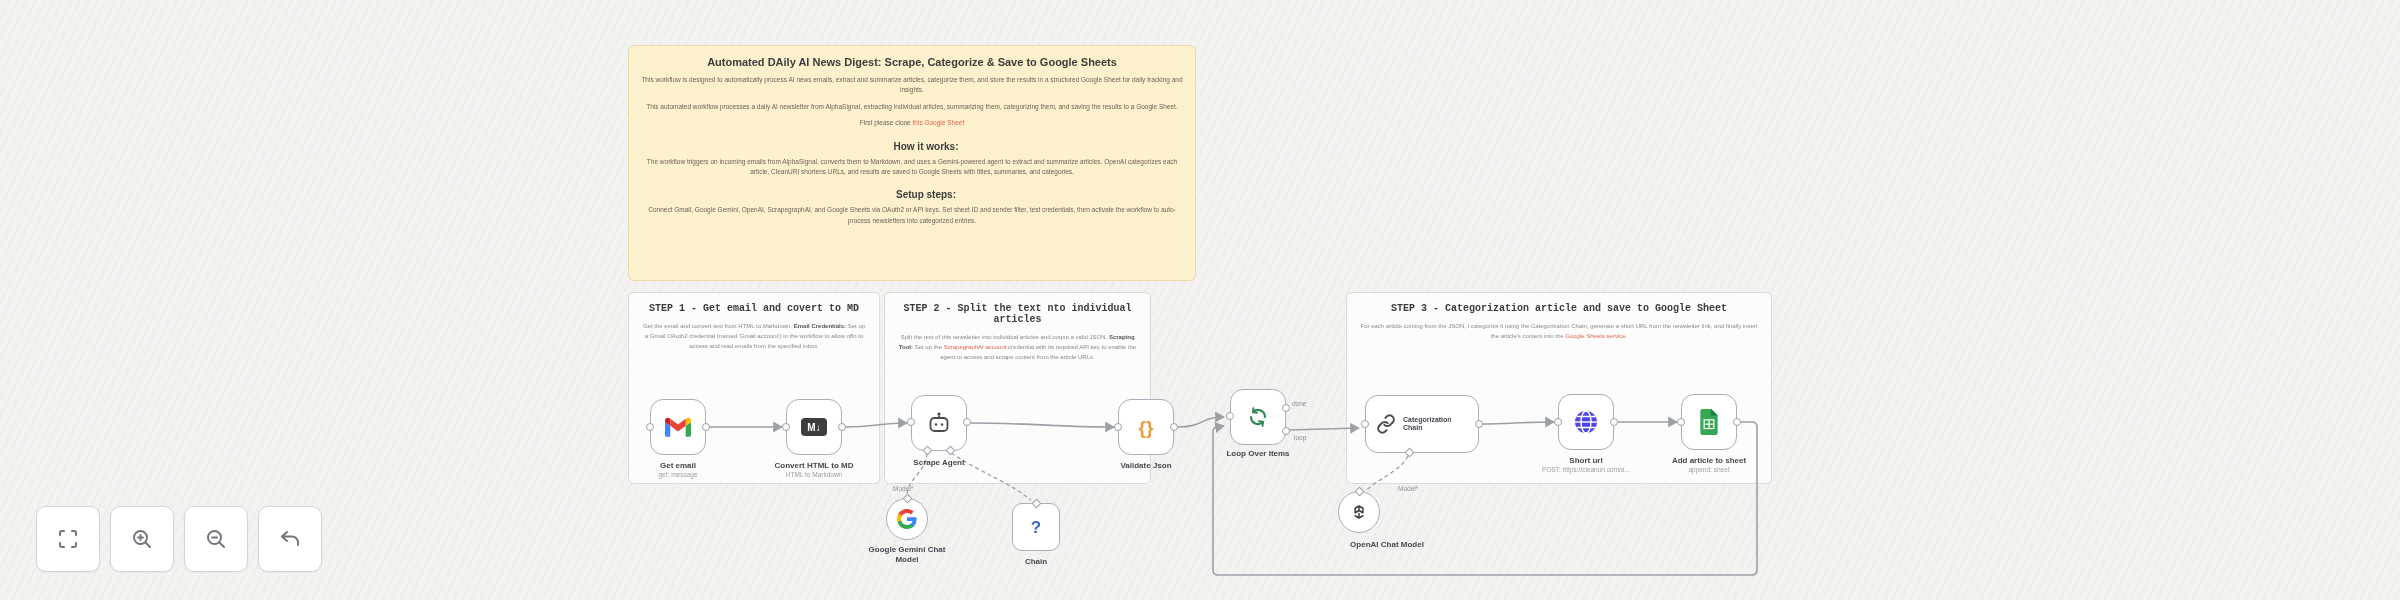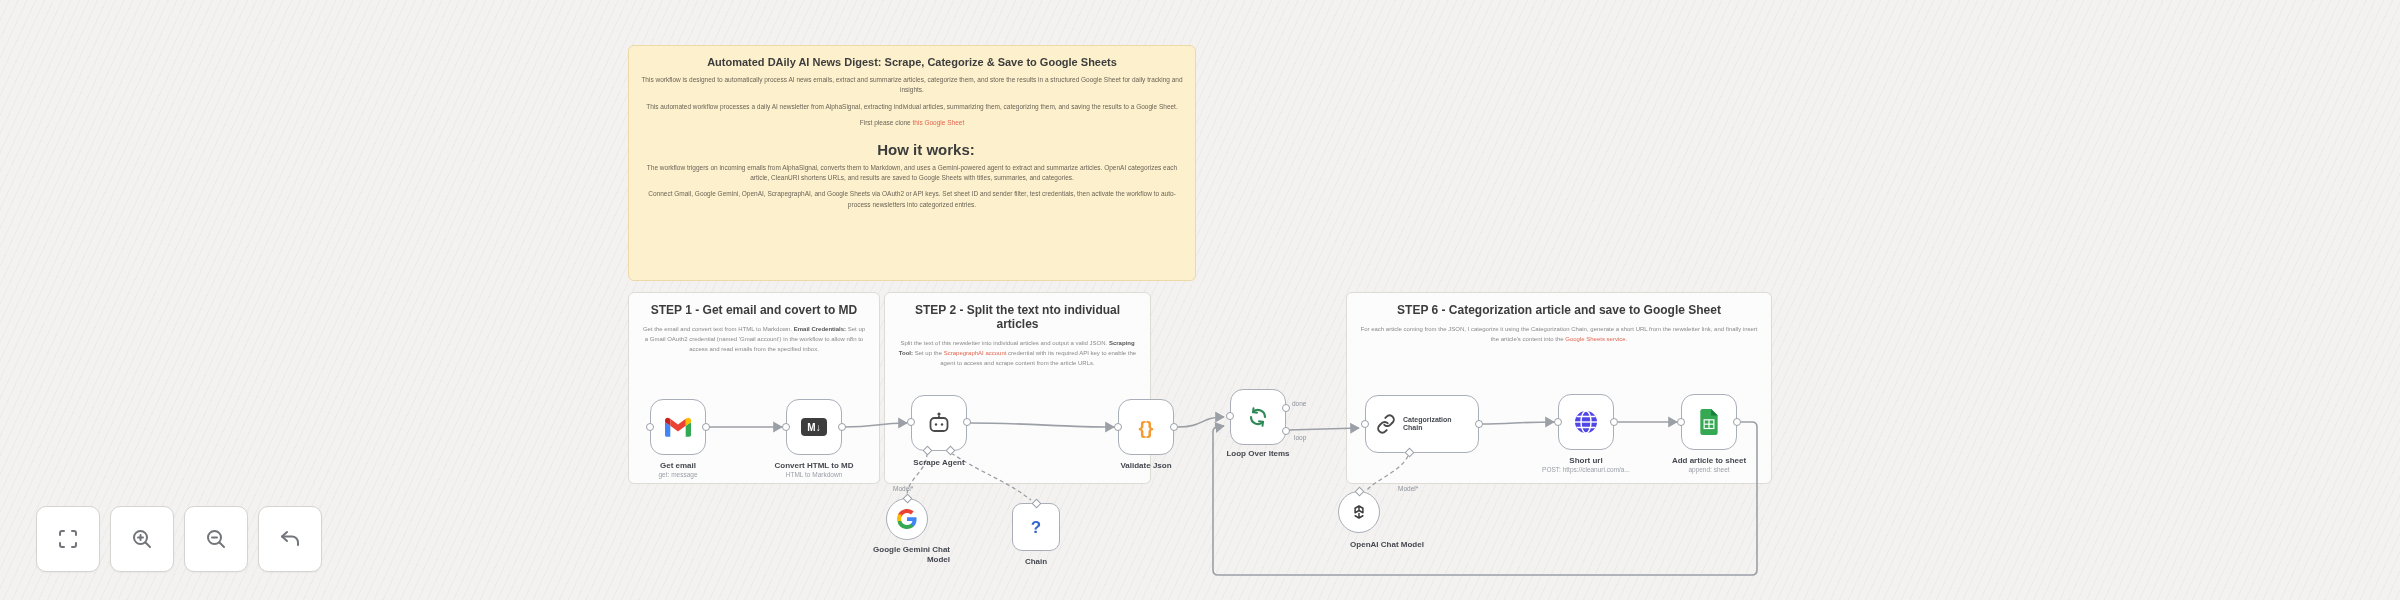--- a/index.html
+++ b/index.html
@@ -15,22 +15,22 @@
       #f3f2f0;
   }
   
   .sticky{
     position:absolute;border-radius:6px;box-sizing:border-box;
     padding:10px 12px;z-index:1;text-align:center;
   }
   .sticky.yellow{background:#fdf1cd;border:1px solid #ecd9a6;}
   .sticky.white{background:rgba(255,255,255,0.78);border:1px solid #dddbd6;}
   .sticky h1{font-size:11px;margin:0 0 7px 0;color:#3c3c3c;}
-  .sticky h2{font-size:15px;margin:12px 0 5px 0;color:#3c3c3c;padding-left:28px;}
-  .sticky h3{font-size:12px;margin:0 0 8px 0;color:#3c3c3c;}
+  .sticky h2{font-size:10px;margin:12px 0 5px 0;color:#3c3c3c;padding-left:28px;}
+  .sticky h3{font-size:10px;margin:0 0 8px 0;color:#3c3c3c;font-family:Liberation Mono, monospace;}
   .sticky p{font-size:6.5px;line-height:1.6;color:#6b6357;margin:0 0 6px 0;}
   .sticky.white p{font-size:6px;color:#8a8a8a;line-height:1.65;}
   .sticky .lnk{color:#e0654f;}
   .sticky b{color:#555;}
   
   .node{
     position:absolute;width:56px;height:56px;background:#fff;
     border:1.6px solid #a9aeb8;border-radius:13px;z-index:3;
     display:flex;align-items:center;justify-content:center;box-sizing:border-box;
   }
@@ -38,21 +38,21 @@
   .node.small{width:48px;height:48px;border-radius:10px;}
   .circle-node{
     position:absolute;width:42px;height:42px;background:#fff;
     border:1.6px solid #a9aeb8;border-radius:50%;z-index:3;
     display:flex;align-items:center;justify-content:center;box-sizing:border-box;
   }
   .node-label{
     position:absolute;z-index:3;font-size:8px;font-weight:bold;color:#44484f;
     text-align:center;transform:translateX(-50%);white-space:nowrap;
   }
-  .node-label.wrap{white-space:normal;width:86px;line-height:1.25;text-align:right;}
+  .node-label.wrap{white-space:normal;width:86px;line-height:1.25;}
   .node-sub{
     position:absolute;z-index:3;font-size:6.5px;color:#9aa0a8;
     text-align:center;transform:translateX(-50%);white-space:nowrap;
   }
   .inner-title{font-size:7px;font-weight:bold;color:#44484f;line-height:1.2;width:62px;}
   .port{
     position:absolute;width:8px;height:8px;background:#fff;border:1.5px solid #9aa0a8;
     border-radius:50%;z-index:4;box-sizing:border-box;
   }
   .diamond{
@@ -85,33 +85,34 @@
 
 <div id="canvas">
 
   <div class="sticky yellow" style="left:628px;top:45px;width:568px;height:236px;">
     <h1>Automated DAily AI News Digest: Scrape, Categorize &amp; Save to Google Sheets</h1>
     <p>This workflow is designed to automatically process AI news emails, extract and summarize articles, categorize them, and store the results in a structured Google Sheet for daily tracking and insights.</p>
     <p>This automated workflow processes a daily AI newsletter from AlphaSignal, extracting individual articles, summarizing them, categorizing them, and saving the results to a Google Sheet.</p>
     <p><span>First please clone </span><span class="lnk">this Google Sheet</span></p>
     <h2>How it works:</h2>
     <p>The workflow triggers on incoming emails from AlphaSignal, converts them to Markdown, and uses a Gemini-powered agent to extract and summarize articles. OpenAI categorizes each article, CleanURI shortens URLs, and results are saved to Google Sheets with titles, summaries, and categories.</p>
+    <h2>Setup steps:</h2>
     <p>Connect Gmail, Google Gemini, OpenAI, ScrapegraphAI, and Google Sheets via OAuth2 or API keys. Set sheet ID and sender filter, test credentials, then activate the workflow to auto-process newsletters into categorized entries.</p>
   </div>
 
   <div class="sticky white" style="left:628px;top:292px;width:252px;height:192px;">
     <h3>STEP 1 - Get email and covert to MD</h3>
     <p><span>Get the email and convert text from HTML to Markdown. </span><b>Email Credentials:</b><span> Set up a Gmail OAuth2 credential (named 'Gmail account') in the workflow to allow n8n to access and read emails from the specified inbox.</span></p>
   </div>
   <div class="sticky white" style="left:884px;top:292px;width:267px;height:192px;">
     <h3>STEP 2 - Split the text nto individual articles</h3>
     <p><span>Split the text of this newsletter into individual articles and output a valid JSON. </span><b>Scraping Tool:</b><span> Set up the </span><span class="lnk">ScrapegraphAI account</span><span> credential with its required API key to enable the agent to access and scrape content from the article URLs.</span></p>
   </div>
   <div class="sticky white" style="left:1346px;top:292px;width:426px;height:192px;">
-    <h3>STEP 6 - Categorization article and save to Google Sheet</h3>
+    <h3>STEP 3 - Categorization article and save to Google Sheet</h3>
     <p><span>For each article coming from the JSON, I categorize it using the Categorization Chain, generate a short URL from the newsletter link, and finally insert the article's content into the </span><span class="lnk">Google Sheets service</span><span>.</span></p>
   </div>
 
   <svg id="wires" width="2400" height="600">
     <defs>
       <marker id="arr" markerWidth="7" markerHeight="7" refX="5.5" refY="3.5" orient="auto">
         <path d="M0,0 L6,3.5 L0,7 Z" fill="#9b9fa6"></path>
       </marker>
     </defs>
     <path class="wire" d="M706,427 L782,427" marker-end="url(#arr)"></path>

